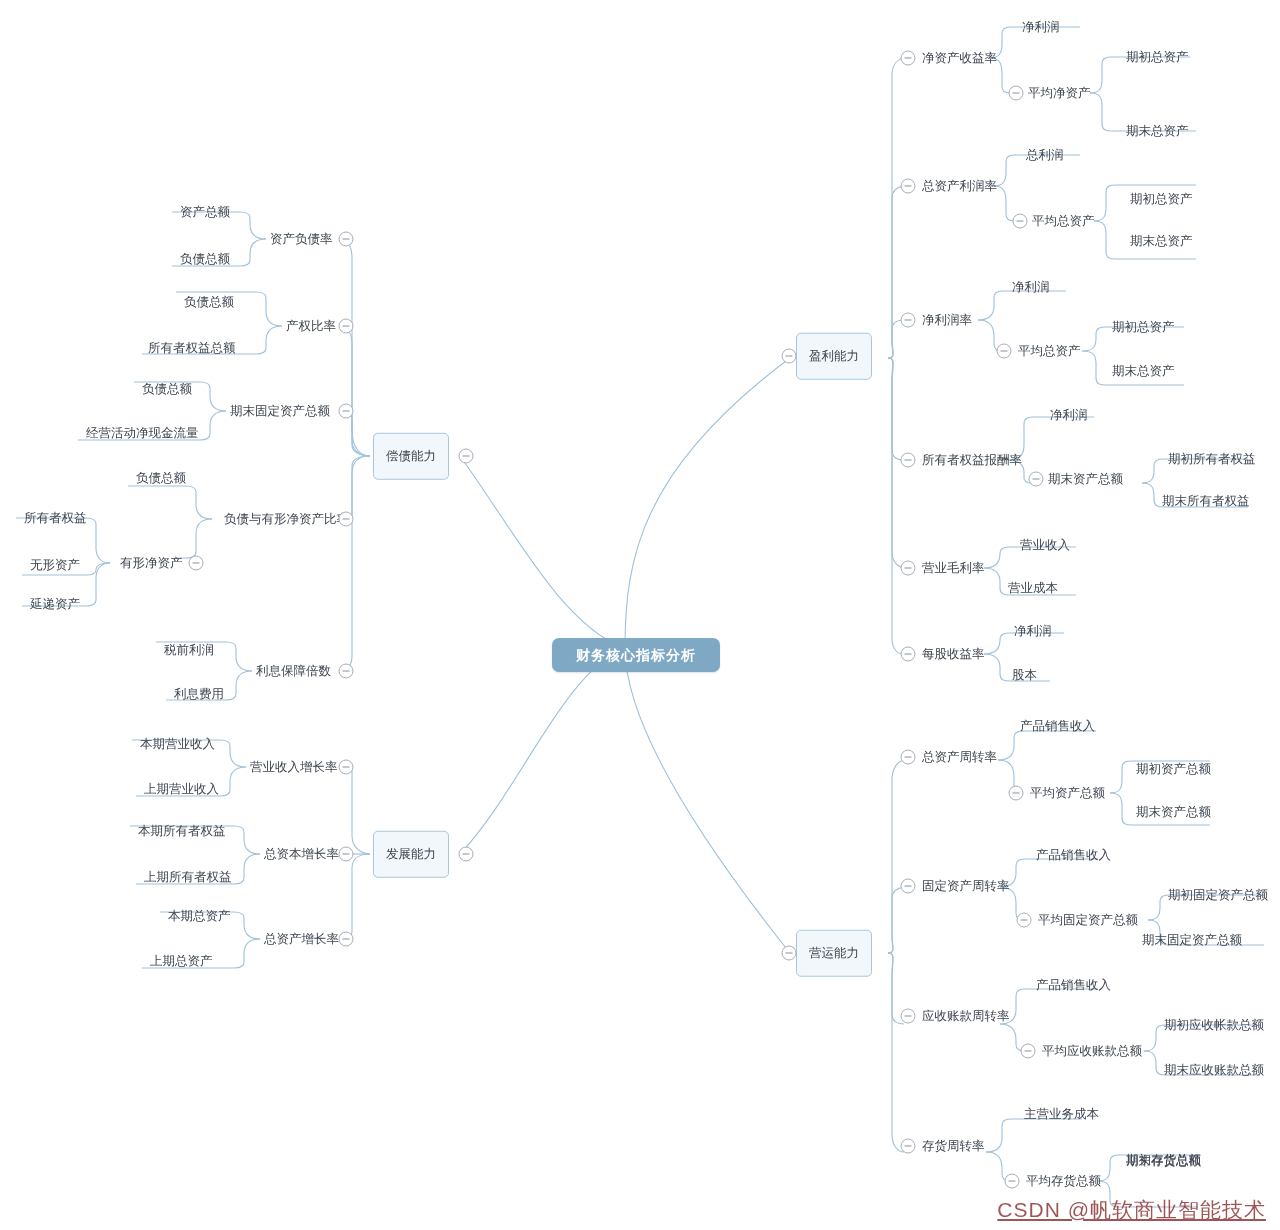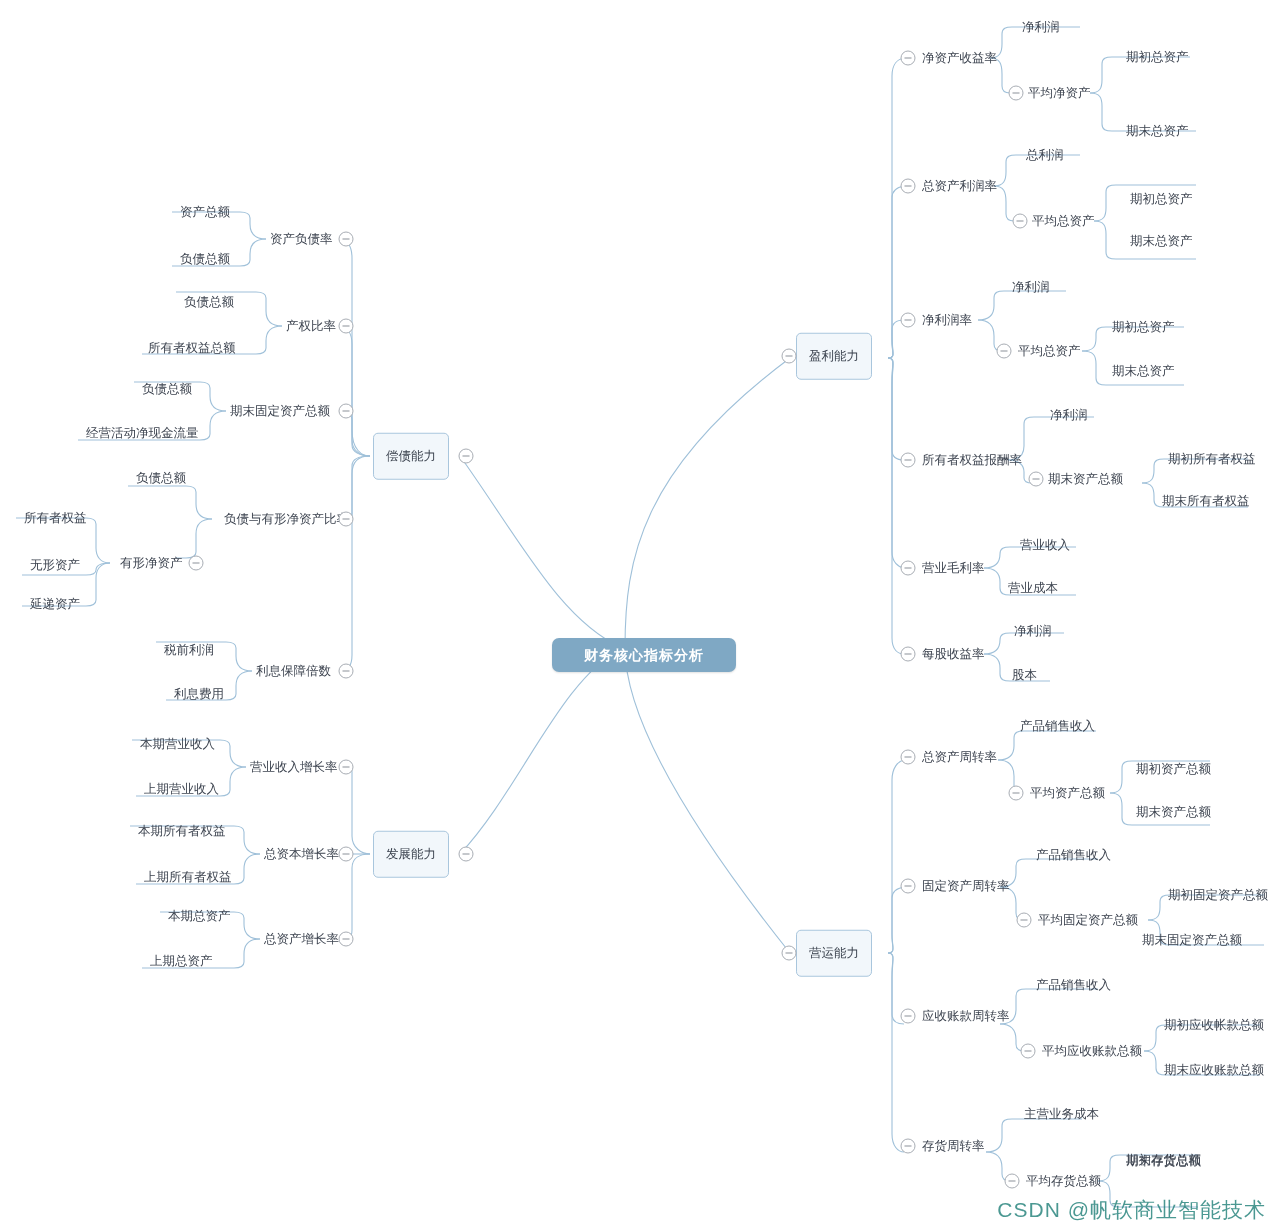--- a/index.html
+++ b/index.html
@@ -4,31 +4,31 @@
 <style>
   html,body{margin:0;padding:0;background:#fff;}
   body{width:1280px;height:1230px;position:relative;overflow:hidden;
        font-family:"Liberation Sans","DejaVu Sans",sans-serif;color:#3c4043;}
   #canvas{position:absolute;inset:0;width:1280px;height:1230px;}
   svg.links{position:absolute;left:0;top:0;width:1280px;height:1230px;pointer-events:none;}
   svg.links path{fill:none;stroke:#9fc0d9;stroke-width:1.1;}
   .node{position:absolute;white-space:nowrap;font-size:12.5px;line-height:1;
         color:#3d4450;transform:translateY(-50%);}
   .leaf{padding:0 2px;}
-  .root{background:#7fa8c4;color:#fff;border-radius:7px;padding:10px 32px;
+  .root{background:#7fa8c4;color:#fff;border-radius:7px;padding:10px 24px;
         font-size:14px;font-weight:bold;letter-spacing:1px;
         box-shadow:0 1px 2px rgba(0,0,0,.12);}
   .branch{background:#f2f7fb;border:1px solid #a9c6dd;border-radius:5px;
           padding:16px 12px;font-size:12.5px;color:#39414d;}
   .toggle{position:absolute;width:13px;height:13px;border:1px solid #a8adb4;
           border-radius:50%;background:#fff;transform:translate(-50%,-50%);}
   .toggle:before{content:"";position:absolute;left:2.5px;top:5.5px;width:7px;
           height:1px;background:#8b9199;}
-  .wm{position:absolute;right:14px;bottom:6px;font-size:21px;color:#0f766e;
-      letter-spacing:1px;opacity:.75;}
+  .wm{position:absolute;right:14px;bottom:6px;font-size:21px;color:#7f1d1d;
+      letter-spacing:1px;opacity:.75;text-decoration:underline;}
 </style>
 </head>
 <body>
 
 <div id="canvas">
 
 <svg class="links" viewBox="0 0 1280 1230">
 
   <path d="M625,648 C625,560 640,470 790,358"></path>
   <path d="M625,648 C625,700 660,790 790,953"></path>

